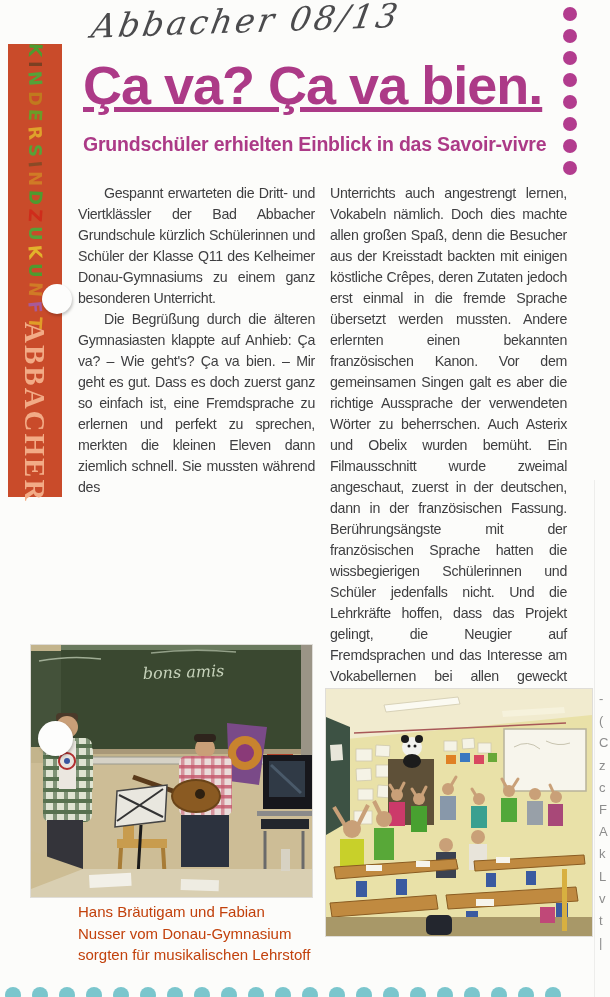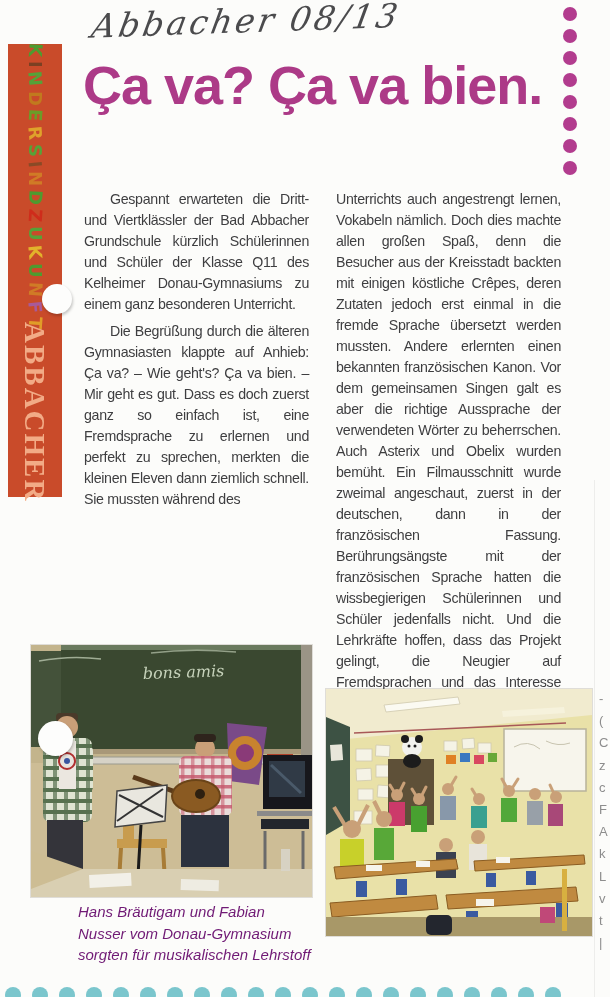--- a/index.html
+++ b/index.html
@@ -52,32 +52,32 @@
   .magenta-dots .dot{width:14px;height:14px;}
   .teal-dots{position:absolute;left:5px;top:987px;display:flex;flex-direction:row;gap:11px;}
   .teal-dots .dot{width:16px;height:16px;}
   .dot{display:block;border-radius:50%;}
   
   .col{
     position:absolute;top:183px;width:237px;
     font-size:14.2px;line-height:21px;letter-spacing:-0.3px;
     text-align:justify;color:#3e3e40;hyphens:auto;
   }
-  .col p{margin:6px;text-indent:26px;}
+  .col p{margin:0;text-indent:26px;}
   .col-1{left:78px;}
   .col-2{left:330px;}
   .col-2 p:first-child{text-indent:0;}
   
   .photo{position:absolute;overflow:hidden;box-shadow:0 0 0 1px rgba(60,50,30,.15);}
   .photo-left{left:31px;top:645px;width:281px;height:252px;}
   .photo-right{left:326px;top:689px;width:266px;height:247px;}
   
   .caption{
     position:absolute;left:78px;top:901px;width:238px;
-    font-style:italic;font-size:15px;line-height:21.5px;color:#701a75;
+    font-size:15px;line-height:21.5px;color:#c2410c;
   }
   
   .edge-fragments{
     position:absolute;left:599px;top:688px;display:flex;flex-direction:column;
     font-size:13px;line-height:22.2px;color:#8d8d8d;
   }
   .page-edge{position:absolute;left:594px;top:480px;width:1px;height:517px;background:rgba(0,0,0,.06);}
 </style>
 </head>
 <body>
@@ -105,21 +105,22 @@
         <span style="color: rgb(208, 123, 38);">N</span>
         <span style="color: rgb(168, 90, 154);">F</span>
         <span style="color: rgb(224, 157, 40);">T</span>
       </div>
     <div class="brand" style="color: rgb(242, 171, 134);">ABBACHER</div>
   </div>
   <div class="hole hole1"></div>
 
   <div class="handwriting">Abbacher 08/13</div>
 
-  <h1 class="title" style="color: rgb(172, 58, 135);">Ça va? Ça va bien.</h1>
+  <h1 class="title" style="color: rgb(172, 58, 135); text-decoration: underline;">Ça va? Ça va bien.</h1>
+  <h2 class="subtitle" style="color: rgb(172, 58, 135);">Grundschüler erhielten Einblick in das Savoir-vivre</h2>
 
   <div class="magenta-dots">
       <span class="dot" style="background: rgb(178, 60, 142);"></span>
       <span class="dot" style="background: rgb(178, 60, 142);"></span>
       <span class="dot" style="background: rgb(178, 60, 142);"></span>
       <span class="dot" style="background: rgb(178, 60, 142);"></span>
       <span class="dot" style="background: rgb(178, 60, 142);"></span>
       <span class="dot" style="background: rgb(178, 60, 142);"></span>
       <span class="dot" style="background: rgb(178, 60, 142);"></span>
       <span class="dot" style="background: rgb(178, 60, 142);"></span>

